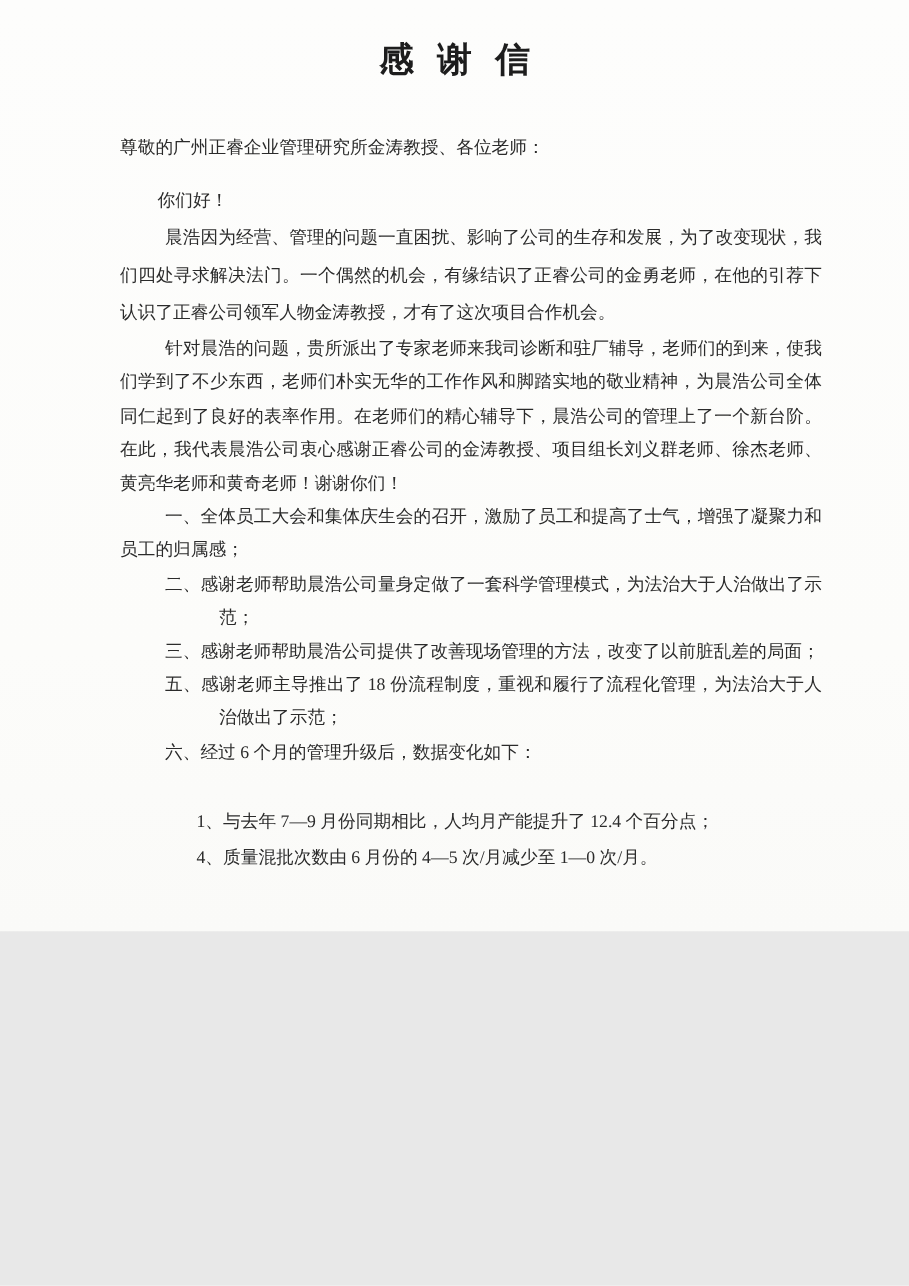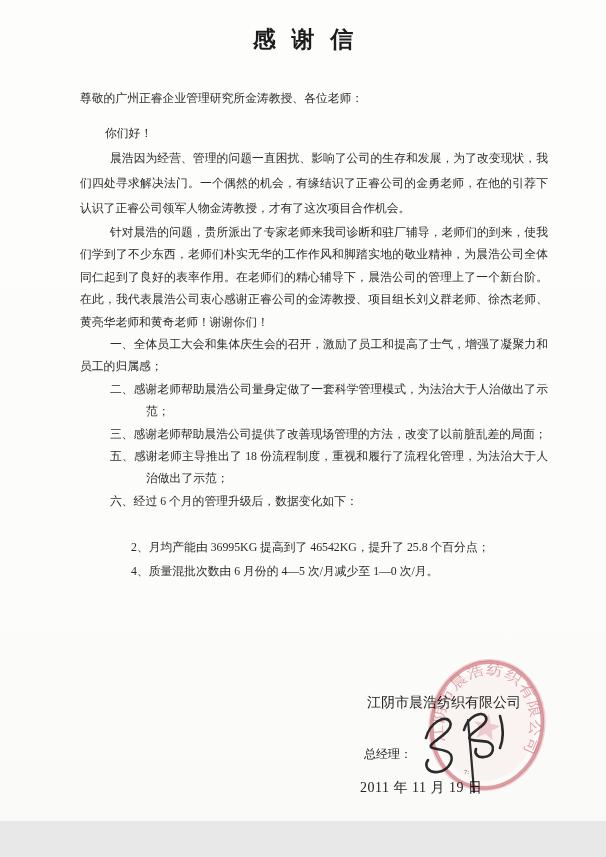--- a/index.html
+++ b/index.html
@@ -1,18 +1,18 @@
 <!DOCTYPE html>
 <html><head>
 <meta charset="utf-8">
 <style>
   html,body { margin:0; padding:0; background:#e8e8e8; }
   .page {
     position:relative;
-    width:606px; height:821px;
+    width:606px; height:621px;
     margin:0 auto;
     background:linear-gradient(180deg,#fdfdfc 0%,#fcfcfa 70%,#fafaf8 100%);
     font-family:"Liberation Serif","DejaVu Serif",serif;
     color:#2b2b2b;
     overflow:hidden;
   }
   .title {
     position:absolute; top:24px; left:0; right:0; margin:0;
     text-align:center;
     font-size:23px; font-weight:700; color:#1d1d1d;
@@ -57,21 +57,21 @@
 
     <div class="items">
       <p class="item">一、全体员工大会和集体庆生会的召开，激励了员工和提高了士气，增强了凝聚力和员工的归属感；</p>
       <p class="item hang">二、感谢老师帮助晨浩公司量身定做了一套科学管理模式，为法治大于人治做出了示范；</p>
       <p class="item">三、感谢老师帮助晨浩公司提供了改善现场管理的方法，改变了以前脏乱差的局面；</p>
       <p class="item hang">五、感谢老师主导推出了 18 份流程制度，重视和履行了流程化管理，为法治大于人治做出了示范；</p>
       <p class="item">六、经过 6 个月的管理升级后，数据变化如下：</p>
     </div>
 
     <div class="subs">
-      <p class="sub">2、月均产能由 36995KG 提高到了 46542KG，提升了 25.8 个百分点；</p>
+      <p class="sub">1、与去年 7—9 月份同期相比，人均月产能提升了 12.4 个百分点；</p>
       <p class="sub">4、质量混批次数由 6 月份的 4—5 次/月减少至 1—0 次/月。</p>
     </div>
   </div>
 
   <p class="signoff-company">江阴市晨浩纺织有限公司</p>
   <p class="signoff-role">总经理：</p>
   <p class="signoff-date">2011 年 11 月 19 日</p>
 
   <svg class="seal" viewBox="0 0 132 146" xmlns="http://www.w3.org/2000/svg">
     <g transform="rotate(10 66 73)" opacity="0.88">

